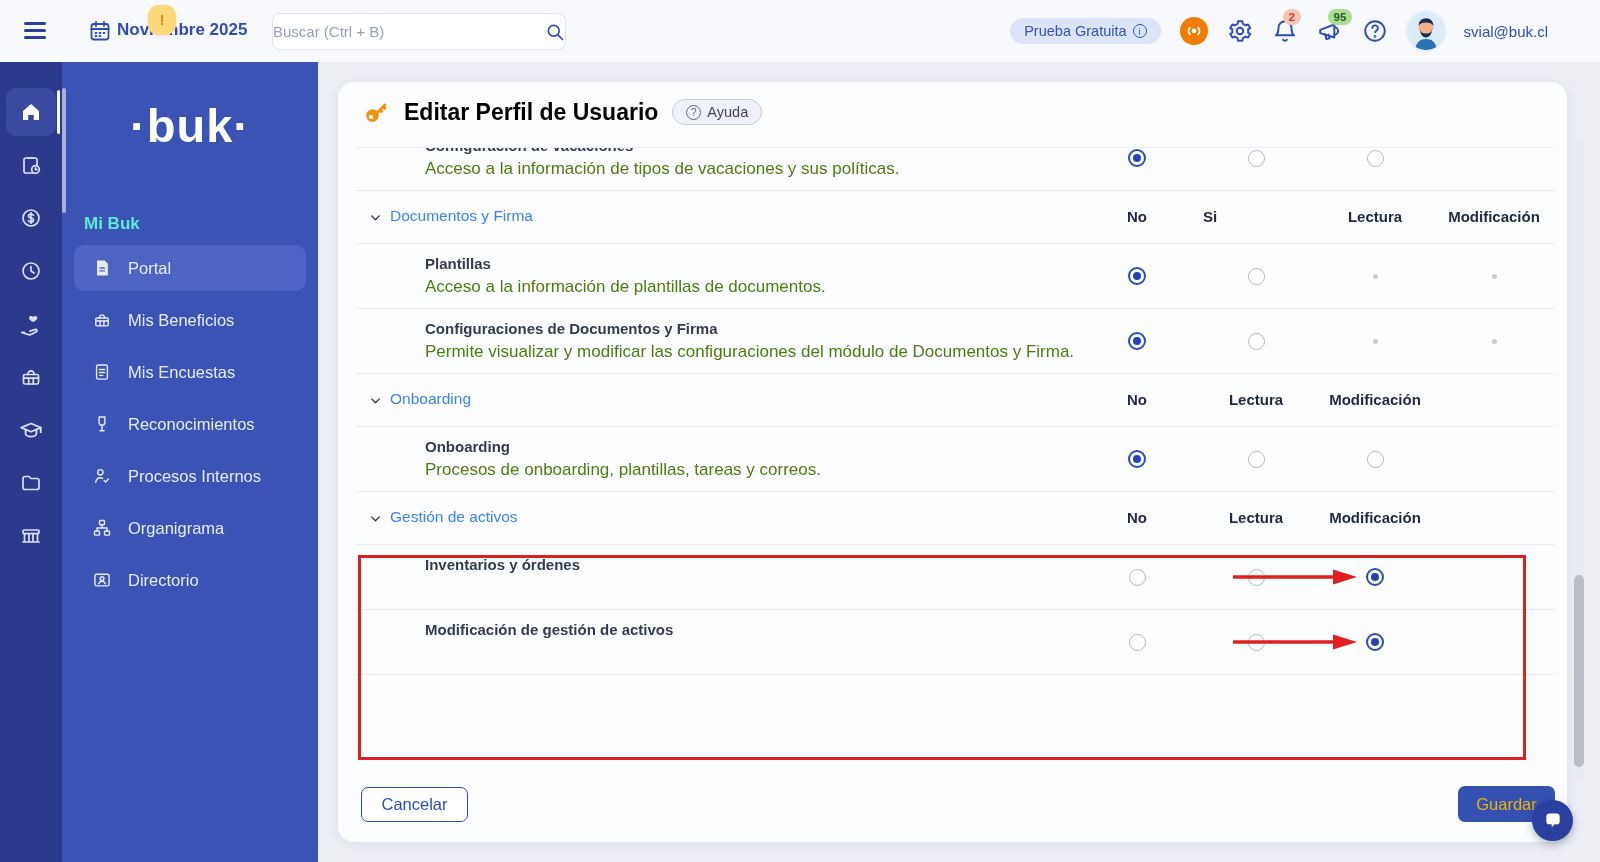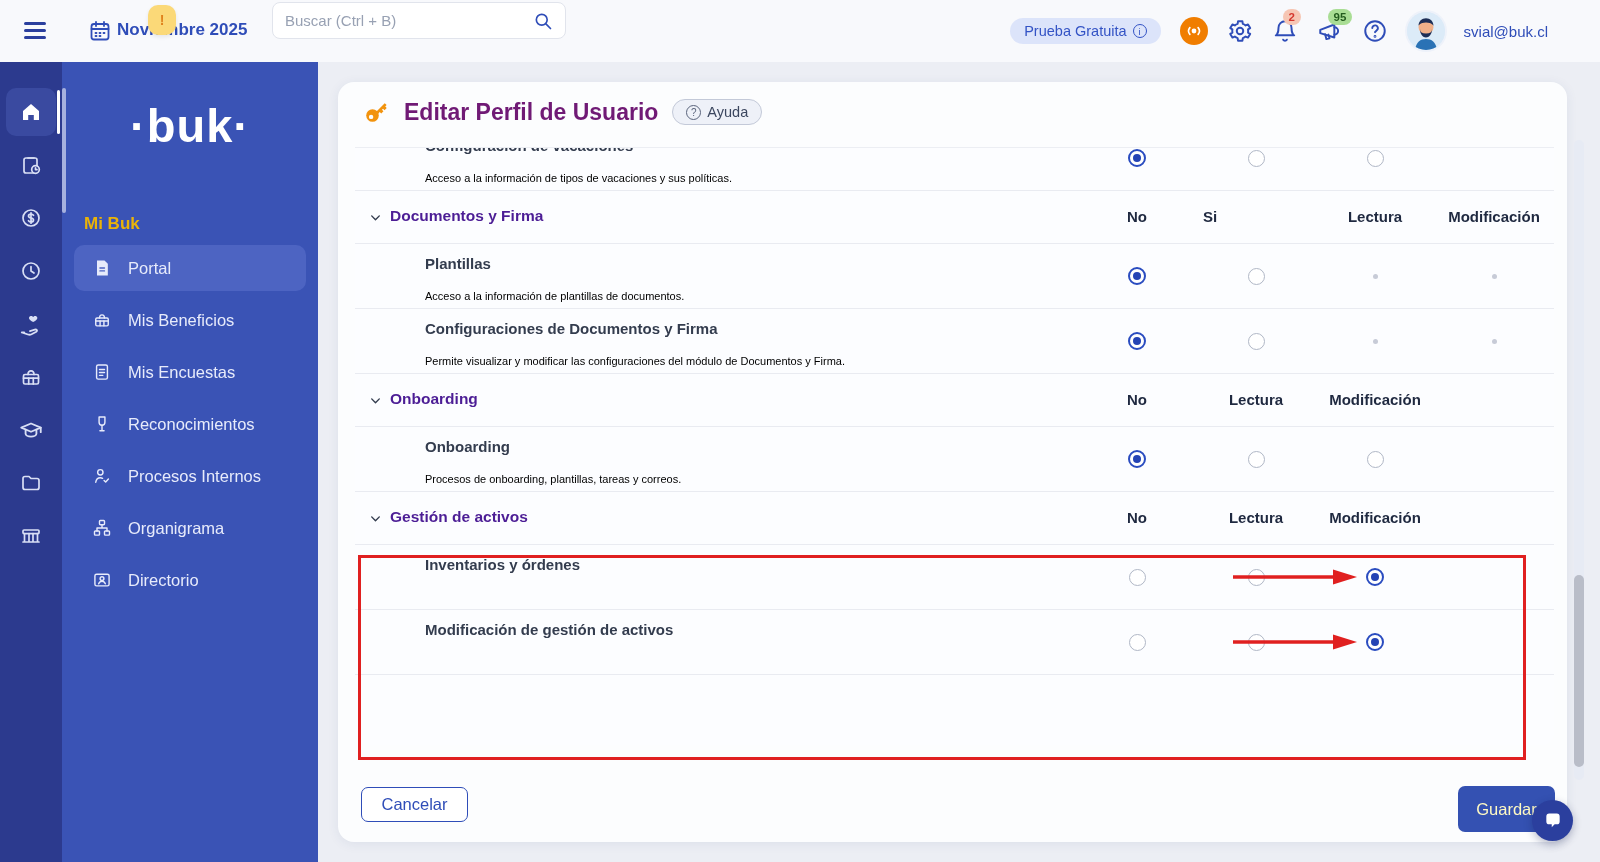--- a/index.html
+++ b/index.html
@@ -8,22 +8,22 @@
   .stage { position:absolute; inset:0; width:1600px; height:862px; }
 
   
   .topbar { position:absolute; left:0; top:0; width:1600px; height:62px; background:#f8f9fc; z-index:20; }
   .hamburger { position:absolute; left:24px; top:22px; width:22px; height:17px; cursor:pointer; }
   .hamburger span { display:block; height:2.6px; background:#2b3f9e; border-radius:2px; margin-bottom:4.4px; }
   .cal-icon { position:absolute; left:88px; top:19px; }
   .month-label { position:absolute; left:117px; top:20px; font-size:17px; font-weight:700; color:#2f4db8; }
   .alert-bubble { position:absolute; left:148px; top:5px; width:28px; height:30px; background:#fbd978;
     border-radius:10px; color:#e0821c; font-weight:700; font-size:14px; text-align:center; line-height:30px; z-index:3; box-shadow:0 2px 4px rgba(0,0,0,.08);}
-  .searchbox { position:absolute; left:272px; top:2px; width:294px; height:37px; background:#fff;
-    border:1px solid #e1e4ec; border-radius:8px; display:flex; align-items:center; padding:0 12px;gap:24px; }
+  .searchbox { position:absolute; left:272px; top:13px; width:294px; height:37px; background:#fff;
+    border:1px solid #e1e4ec; border-radius:8px; display:flex; align-items:center; padding:0 0;gap:24px; }
   .searchbox input { border:none; outline:none; flex:1; font-size:15px; color:#3a4457; background:transparent; font-family:"Liberation Sans",sans-serif;}
   .searchbox input::placeholder { color:#98a1b3; }
   .top-right { position:absolute; right:52px; top:0; height:62px; display:flex; align-items:center; gap:19px; }
   .trial-pill { background:#dce4fa; color:#3353c5; font-size:14.5px; padding:5px 14px; border-radius:15px;
     display:flex; align-items:center; gap:6px; cursor:pointer;}
   .mini-i { display:inline-flex; width:14px; height:14px; border:1.2px solid #3353c5; border-radius:50%;
     font-size:9.5px; align-items:center; justify-content:center; font-style:normal;}
   .orange-btn { width:28px; height:28px; border-radius:50%; background:#f07d00; display:flex; align-items:center; justify-content:center; cursor:pointer;}
   .icon-btn { position:relative; cursor:pointer; display:flex; align-items:center; }
   .badge { position:absolute; top:-9px; left:11px; font-size:11.5px; font-weight:700; border-radius:9px; padding:2px 6px; }
@@ -35,64 +35,64 @@
   
   .rail { position:absolute; left:0; top:62px; width:62px; height:800px; background:#2c3a8e; z-index:15; }
   .rail-item { position:absolute; left:0; width:62px; height:48px; display:flex; align-items:center; justify-content:center; cursor:pointer;}
   .rail-active-tile { position:absolute; left:6px; top:26px; width:50px; height:48px; background:#3a4aa0; border-radius:10px;}
   .rail-active-bar { position:absolute; left:57px; top:28px; width:3px; height:44px; background:#fff; border-radius:2px;}
 
   
   .sidebar { position:absolute; left:62px; top:62px; width:256px; height:800px; background:#3a53b5; z-index:14; }
   .side-scroll { position:absolute; left:0; top:26px; width:4px; height:125px; background:rgba(255,255,255,.55); border-radius:2px;}
   .logo { position:absolute; left:0; top:36px; width:256px; text-align:center; color:#fff; font-size:47px; font-weight:700; letter-spacing:1px;}
-  .side-section { position:absolute; left:22px; top:152px; color:#eab308; font-size:17px; font-weight:700; }
+  .side-section { position:absolute; left:22px; top:152px; color:#5eead4; font-size:17px; font-weight:700; }
   .menu { position:absolute; left:12px; top:183px; width:232px; }
   .menu-item { height:46px; display:flex; align-items:center; gap:16px; padding-left:18px; border-radius:10px;
     color:#e7ebfb; font-size:16.5px; margin-bottom:6px; cursor:pointer;}
   .menu-item.active { background:#4d64c2; font-weight:400;}
 
   
   .main { position:absolute; left:318px; top:62px; width:1282px; height:800px; background:#eceef4; }
   .card { position:absolute; left:338px; top:82px; width:1229px; height:760px; background:#fcfdfe;
     border-radius:16px; box-shadow:0 2px 12px rgba(40,60,120,.08); z-index:2;}
   .card-title-row { position:absolute; left:24px; top:16px; display:flex; align-items:center; gap:14px; }
-  .page-title { font-size:23px; font-weight:700; color:#701a75; }
+  .page-title { font-size:23px; font-weight:700; color:#000000; }
   .help-pill { display:flex; align-items:center; gap:6px; border:1px solid #c3c9d8; background:#eef1f8;
     border-radius:15px; padding:4px 13px; font-size:14.5px; color:#3c475f; cursor:pointer;}
   .mini-q { display:inline-flex; width:15px; height:15px; border:1.2px solid #5a647c; border-radius:50%;
     font-size:10px; align-items:center; justify-content:center; color:#5a647c;}
 
   
   .perm-table { position:absolute; left:17px; top:65px; width:1199px; height:598px; overflow:hidden;
     border-top:1px solid #eceef3; border-radius:0 0 12px 12px; background:#fcfdff;}
   .trow { position:relative; height:65px; border-bottom:1px solid #e9ebf1; background:#fcfdff;}
   .trow.clipped { margin-top:-22px; }
   .trow .ttitle { position:absolute; left:70px; top:11px; font-size:15px; font-weight:700; color:#333c4e;}
-  .trow .tdesc { position:absolute; left:70px; top:46px; font-size:11px; color:#000000;}
+  .trow .tdesc { position:absolute; left:70px; top:33px; font-size:17px; color:#4d7c0f;}
   .thead { position:relative; height:53px; border-bottom:1px solid #e9ebf1; background:#fcfdff;}
-  .thead .sname { position:absolute; left:35px; top:16px; font-size:15.5px; font-weight:700; color:#4c1d95;}
+  .thead .sname { position:absolute; left:35px; top:16px; font-size:15.5px; font-weight:400; color:#3b82f6;}
   .thead .chev { position:absolute; left:14px; top:20px; }
   .col-label { position:absolute; top:17px; transform:translateX(-50%); font-size:15px; font-weight:700; color:#1f2940;}
   .cell { position:absolute; width:18px; height:18px; display:flex; align-items:center; justify-content:center; cursor:pointer;}
   .r-empty { width:17px; height:17px; border:1.6px solid #b0b7c6; border-radius:50%; background:#fff;}
   .r-selected { width:18px; height:18px; border:2px solid #2a4cc0; border-radius:50%; background:#fff;
     display:flex; align-items:center; justify-content:center;}
   .r-selected::after { content:""; width:8px; height:8px; border-radius:50%; background:#2443b5;}
   .r-dot { width:5px; height:5px; border-radius:50%; background:#c7cbd7;}
   .arrow-svg { position:absolute; left:860px; z-index:6; pointer-events:none;}
 
   .red-rect { position:absolute; left:358px; top:555px; width:1168px; height:205px;
     border:3px solid #e02020; z-index:5; pointer-events:none;}
 
   
   .btn-cancel { position:absolute; left:23px; top:705px; width:107px; height:35px; background:#fff;
     border:1.6px solid #2f4db8; border-radius:7px; color:#2f4db8; font-size:16.5px; font-weight:400; cursor:pointer; font-family:"Liberation Sans",sans-serif;}
-  .btn-save { position:absolute; left:1120px; top:704px; width:97px; height:46px; background:#3451b2;
-    border:none; border-radius:7px; color:#fef9c3; font-size:16.5px; cursor:pointer; font-family:"Liberation Sans",sans-serif;}
+  .btn-save { position:absolute; left:1120px; top:704px; width:97px; height:36px; background:#3451b2;
+    border:none; border-radius:7px; color:#eab308; font-size:16.5px; cursor:pointer; font-family:"Liberation Sans",sans-serif;}
 
   .chat-bubble { position:absolute; left:1532px; top:800px; width:41px; height:41px; border-radius:50%;
     background:#2b3f9e; z-index:30; display:flex; align-items:center; justify-content:center; cursor:pointer;
     box-shadow:0 3px 8px rgba(20,30,80,.3);}
 
   
   .v-track { position:absolute; left:1574px; top:140px; width:10px; height:640px; background:#e7ebf4; border-radius:5px; z-index:8;}
   .v-thumb { position:absolute; left:1574px; top:575px; width:10px; height:192px; background:#b9bdc8; border-radius:5px; z-index:9; cursor:pointer;}
 
   svg { display:block; }

